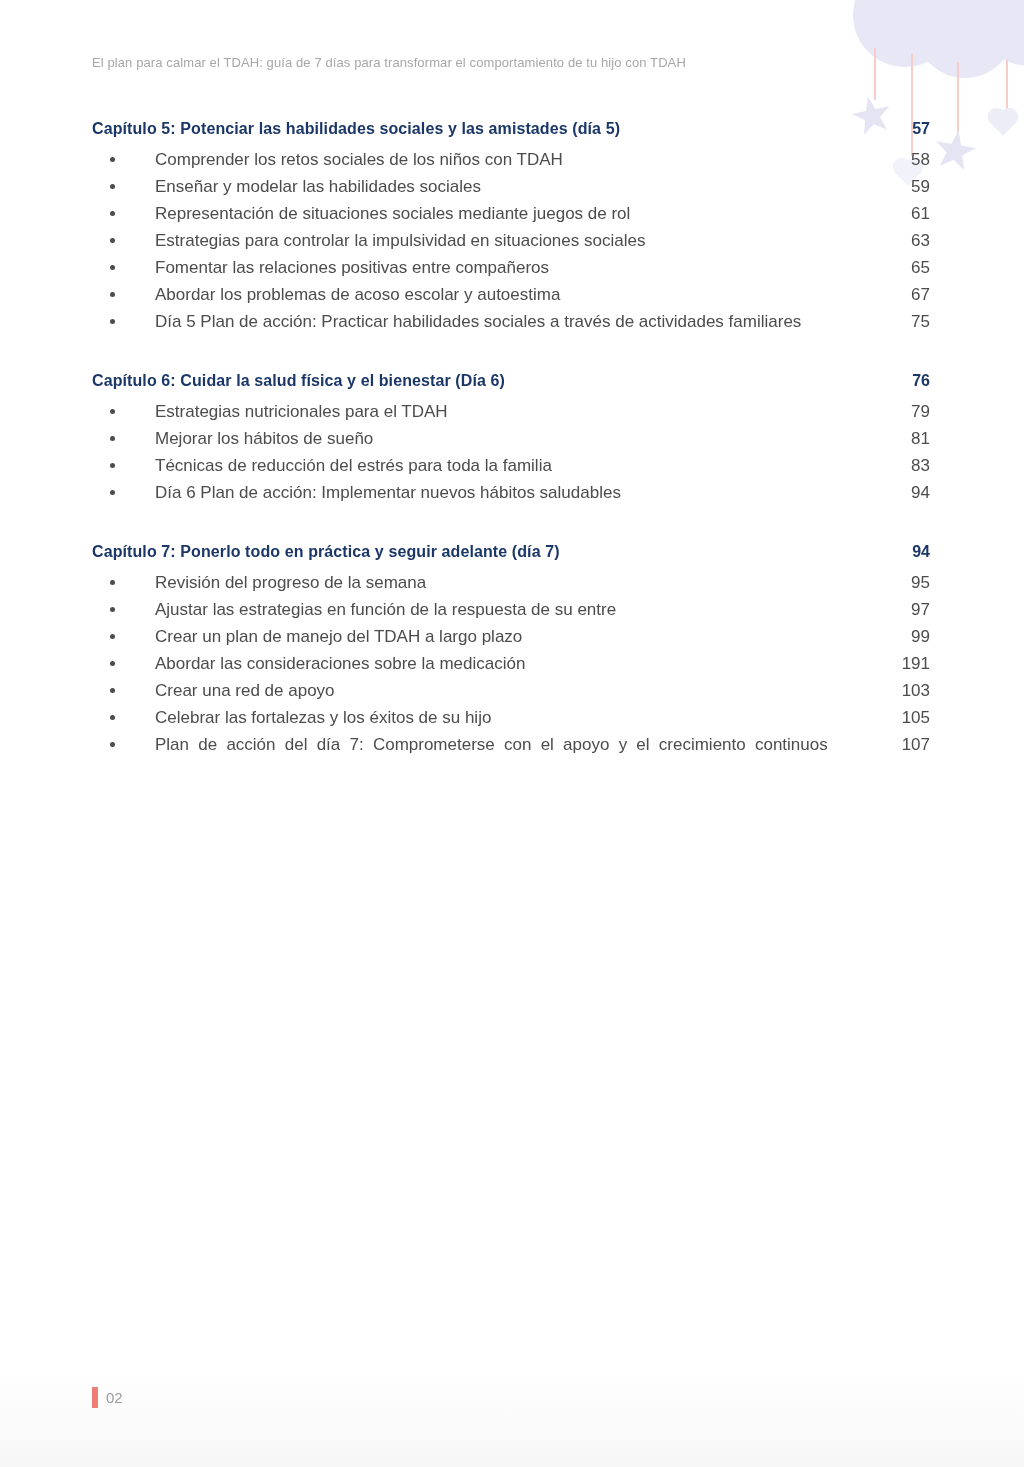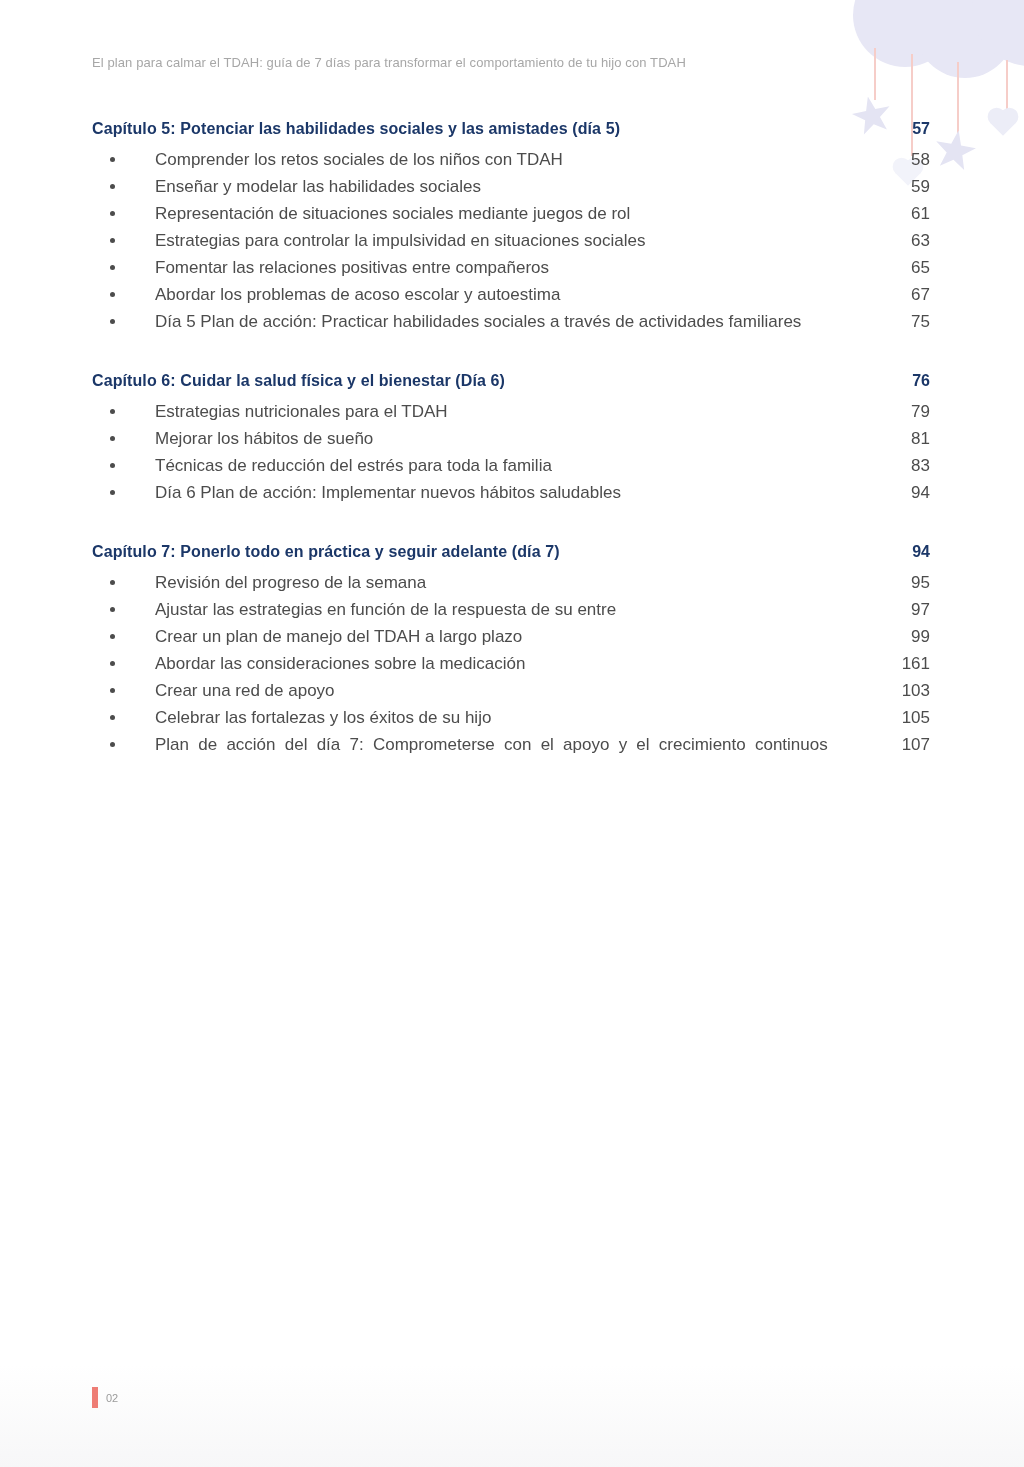--- a/index.html
+++ b/index.html
@@ -59,21 +59,21 @@
     flex:0 0 auto; width:5px; height:5px; border-radius:50%;
     background:#4c4c4c; margin-left:18px; margin-right:12px;
   }
   .item-label { flex:1 1 auto; white-space:nowrap; overflow:visible;margin-left:28px; }
   .item-page { flex:0 0 auto; text-align:right; }
   .toc-item.justified .item-label { word-spacing:4.5px; }
 
   
   .footer { position:absolute; left:92px; top:1387px; display:flex; align-items:center; z-index:1; }
   .footer-bar { width:6px; height:21px; background:#ee7d75; margin-right:8px; }
-  .footer-num { font-size:11px; color:#9b9b9b; }
+  .footer-num { font-size:15px; color:#9b9b9b; }
 </style>
 </head>
 <body>
 
 <div class="page">
 
   <div class="decor">
     <div class="cloud-circle c0"></div>
     <div class="cloud-circle c1"></div>
     <div class="cloud-circle c2"></div>
@@ -195,21 +195,21 @@
 
   <div class="toc-item">
     <span class="bullet"></span>
     <span class="item-label">Crear un plan de manejo del TDAH a largo plazo</span>
     <span class="item-page">99</span>
   </div>
 
   <div class="toc-item">
     <span class="bullet"></span>
     <span class="item-label">Abordar las consideraciones sobre la medicación</span>
-    <span class="item-page">161</span>
+    <span class="item-page">191</span>
   </div>
 
   <div class="toc-item">
     <span class="bullet"></span>
     <span class="item-label">Crear una red de apoyo</span>
     <span class="item-page">103</span>
   </div>
 
   <div class="toc-item">
     <span class="bullet"></span>

